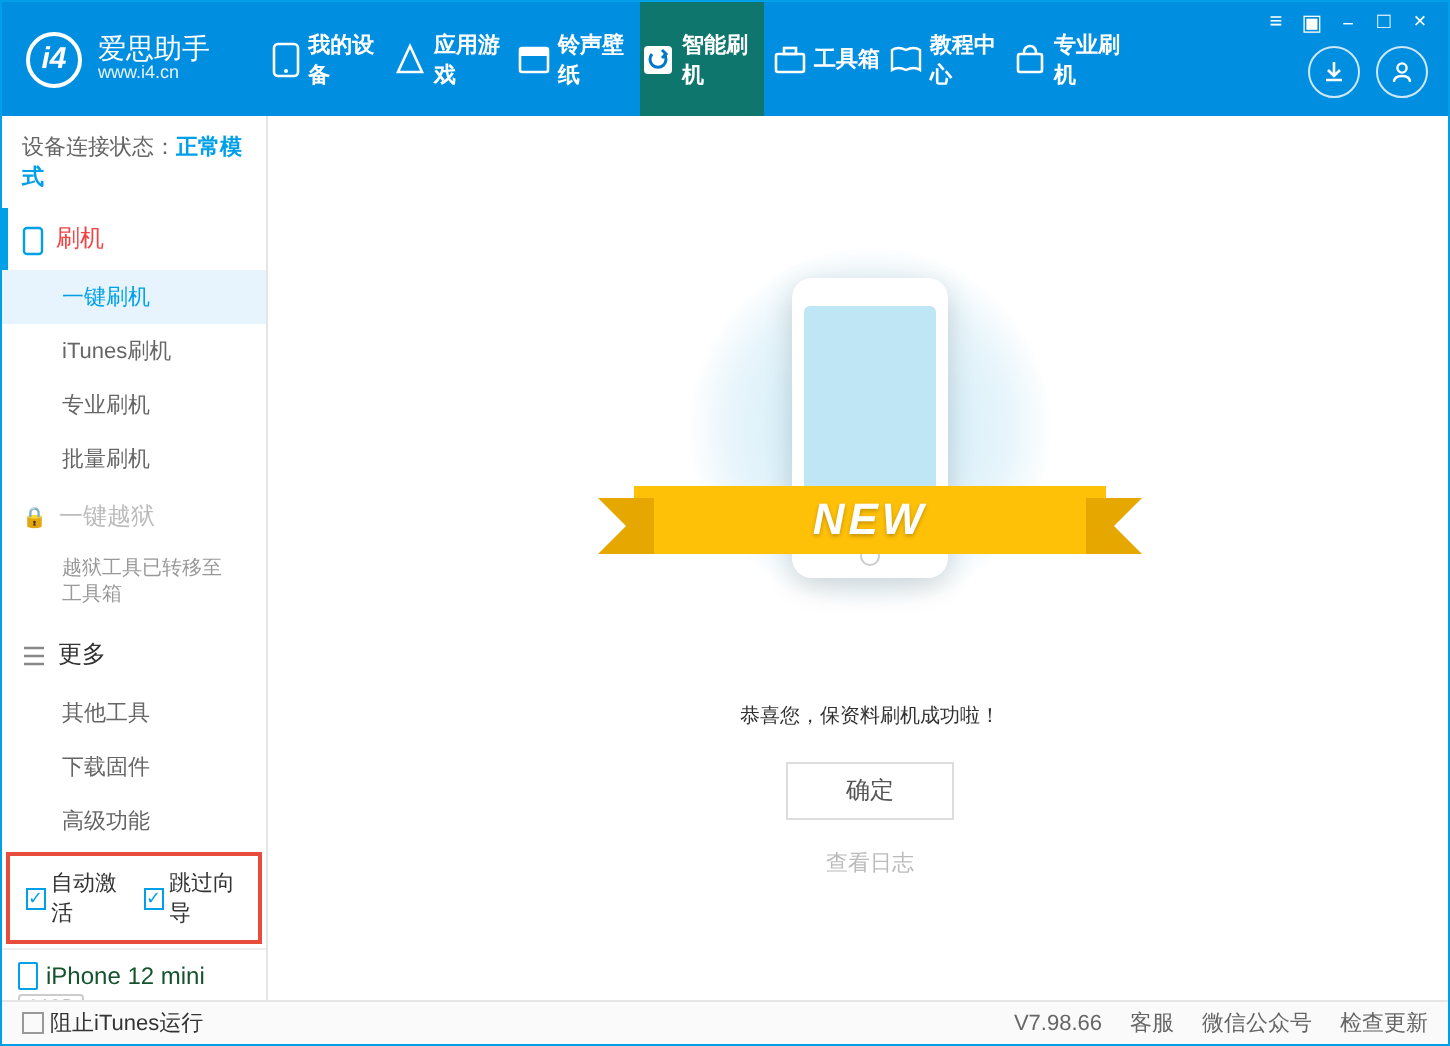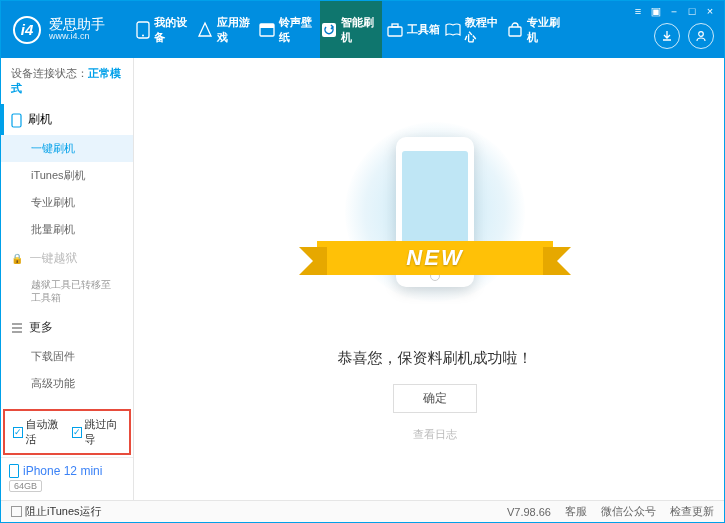--- a/index.html
+++ b/index.html
@@ -23,49 +23,49 @@
 .right-circles { position: absolute; right: 10px; top: 22px; display: flex; gap: 8px; }
 .circle-btn { width: 26px; height: 26px; border: 1.5px solid rgba(255,255,255,.8); border-radius: 50%; display: flex; align-items: center; justify-content: center; color: #fff; cursor: pointer; }
 
 .body-area { display: flex; height: calc(100% - 57px - 22px); gap: 12px; }
 
 .sidebar { width: 133px; border-right: 1px solid #e5e5e5; display: flex; flex-direction: column; font-size: 12px; color: #555; overflow: hidden; }
 .conn-status { padding: 8px 10px; font-size: 11px; color: #666; }
 .conn-mode { color: #00a0e9; font-weight: bold; }
 
 .menu-group-hdr { display: flex; align-items: center; gap: 6px; padding: 7px 10px; color: #333; cursor: pointer; }
-.menu-group-hdr.active-hdr { border-left: 3px solid #00a0e9; padding-left: 7px; color: #000000; align-items: flex-end; }
+.menu-group-hdr.active-hdr { border-left: 3px solid #00a0e9; padding-left: 7px; color: #ef4444; align-items: flex-end; }
 .menu-sub { padding: 6px 10px 6px 30px; font-size: 11px; color: #666; cursor: pointer; }
 .menu-sub.active { background: #e8f4fd; color: #00a0e9; }
 .lock-icon { color: #bbb; font-size: 10px; }
 .transfer-note { padding: 4px 10px 8px 30px; font-size: 10px; color: #999; line-height: 1.3; }
 
 .sidebar-bottom { margin-top: auto; }
 .checkbox-row { display: flex; gap: 10px; padding: 6px 8px; border: 2px solid #e74c3c; margin: 2px; font-size: 11px; }
 .cb { display: flex; align-items: center; gap: 3px; color: #333; cursor: pointer; }
 .cb-box { width: 11px; height: 11px; border: 1px solid #00a0e9; display: inline-flex; align-items: center; justify-content: center; color: #00a0e9; font-size: 9px; line-height: 1; }
 
 .device-block { padding: 6px 8px; border-top: 1px solid #eee; }
-.device-name { color: #3b82f6; font-size: 12px; display: flex; align-items: center; gap: 4px; }
+.device-name { color: #14532d; font-size: 12px; display: flex; align-items: center; gap: 4px; }
 .device-name::before { content: ""; width: 8px; height: 12px; border: 1px solid #00a0e9; border-radius: 1px; display: inline-block; }
 .device-storage { display: inline-block; border: 1px solid #ccc; border-radius: 2px; padding: 0 4px; font-size: 9px; color: #888; margin: 2px 0; }
 
 .main { flex: 1; display: flex; flex-direction: column; align-items: center; justify-content: center; position: relative; }
 .phone-illus { width: 180px; height: 190px; position: relative; display: flex; align-items: center; justify-content: center; }
 .phone-glow { position: absolute; width: 180px; height: 180px; border-radius: 50%; background: radial-gradient(circle,#c3e8f7 0%,#e8f5fb 55%,rgba(255,255,255,0) 72%); }
 .phone-body { position: relative; width: 78px; height: 150px; background: #fff; border-radius: 10px; box-shadow: 0 4px 14px rgba(0,0,0,.15); display: flex; align-items: center; justify-content: center; }
 .phone-screen { width: 66px; height: 116px; background: #bfe6f5; border-radius: 3px; margin-top: -6px; }
 .phone-home { position: absolute; bottom: 6px; width: 10px; height: 10px; border: 1.5px solid #ccc; border-radius: 50%; }
 .new-banner { position: absolute; bottom: 32px; left: -28px; right: -28px; }
 .ribbon { background: #ffc107; height: 34px; display: flex; align-items: center; justify-content: center; font-weight: 900; font-size: 22px; color: #fff; letter-spacing: 2px; position: relative; font-style: italic; text-shadow: 0 1px 2px rgba(0,0,0,.25); }
 .ribbon::before, .ribbon::after { content: ""; position: absolute; top: 6px; border: 14px solid #e6a800; }
 .ribbon::before { left: -18px; border-left-color: transparent; }
 .ribbon::after { right: -18px; border-right-color: transparent; }
 
-.success-text { margin-top: 42px; font-size: 15px; color: #333; text-align: center; }
+.success-text { margin-top: 42px; font-size: 10px; color: #333; text-align: center; }
 .ok-btn { margin-top: 16px; border: 1px solid #ddd; background: #fff; padding: 5px 29px; font-size: 12px; color: #555; cursor: pointer; }
 .log-link { margin-top: 14px; font-size: 11px; color: #bbb; cursor: pointer; }
 
 .footer { position: absolute; bottom: 0; left: 0; right: 0; height: 22px; border-top: 1px solid #e5e5e5; display: flex; align-items: center; font-size: 11px; color: #666; padding: 0 10px; background: #fafafa; }
 .footer .cb-box { border-color: #999; color: #999; }
 .footer-right { margin-left: auto; display: flex; gap: 14px; align-items: center; }
 .footer-link { cursor: pointer; }
 
 svg { display: block; }
 </style>
@@ -189,20 +189,21 @@
     </div>
     <div class="transfer-note">越狱工具已转移至
 工具箱</div>
 
     <div class="menu-group-hdr">
       <svg width="12" height="10" viewBox="0 0 12 10">
           <path d="M1 1 H11 M1 5 H11 M1 9 H11" stroke="#888" stroke-width="1.3"></path>
         </svg>
       <span>更多</span>
     </div>
+    <div class="menu-sub">其他工具</div>
     <div class="menu-sub">下载固件</div>
     <div class="menu-sub">高级功能</div>
 
     <div class="sidebar-bottom">
       <div class="checkbox-row">
         <label class="cb">
             <span class="cb-box">✓</span>
             <span>自动激活</span>
           </label>
         <label class="cb">

